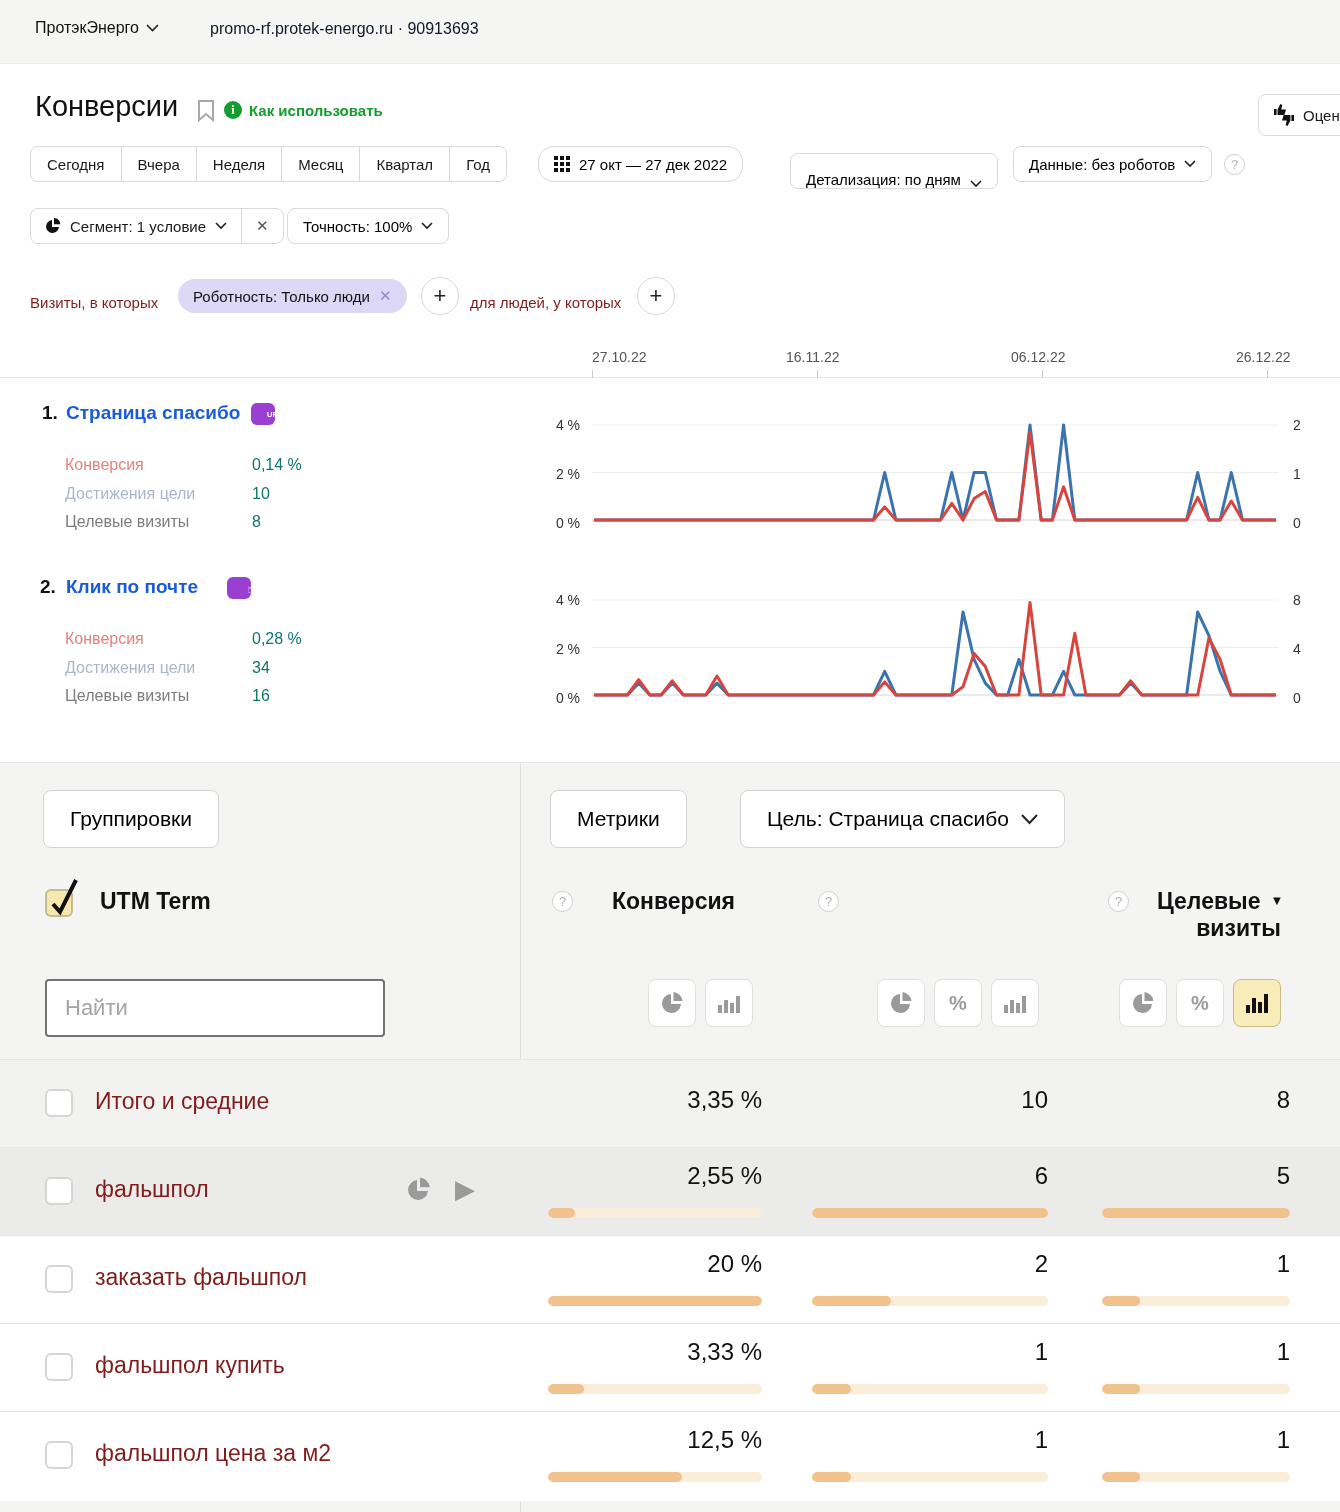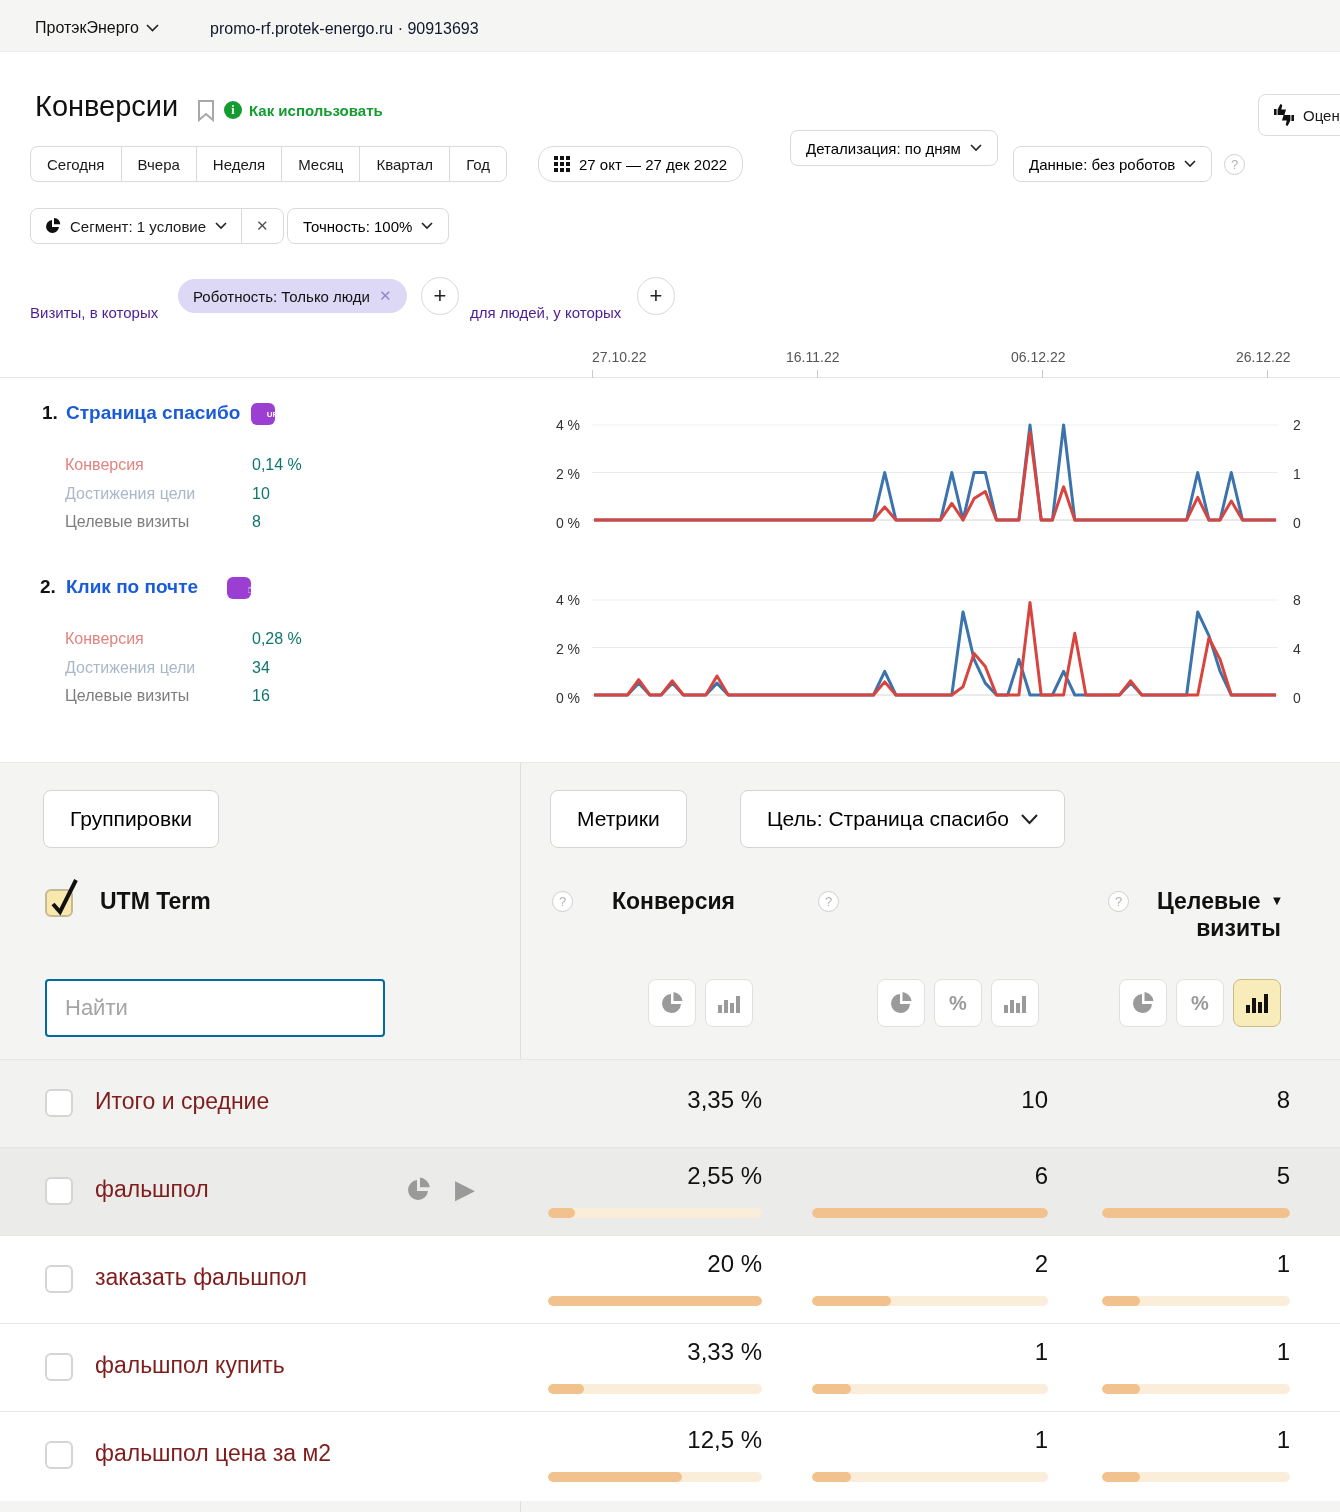--- a/index.html
+++ b/index.html
@@ -1,49 +1,49 @@
 <!DOCTYPE html>
 <html><head>
 <meta charset="utf-8">
 <style>
   * { margin:0; padding:0; box-sizing:border-box; }
   body { font-family:"Liberation Sans", sans-serif; background:#fff; }
   .page { position:relative; width:1340px; height:1512px; overflow:hidden; background:#fff; color:#1a1a1a; }
 
   
-  .topbar { position:absolute; left:0; top:0; width:1340px; height:52px; background:#f5f5f4; border-bottom:1px solid #ececec; }
+  .topbar { position:absolute; left:0; top:0; width:1340px; height:64px; background:#f5f5f4; border-bottom:1px solid #ececec; }
   .counter { position:absolute; left:35px; top:19px; font-size:16px; color:#111; display:flex; align-items:center; gap:7px; cursor:pointer; }
   .siteinfo { position:absolute; left:210px; top:20px; font-size:16px; color:#0f172a; }
 
   
   .pagetitle { position:absolute; left:35px; top:90px; font-size:29px; color:#111; }
   .bookmark { position:absolute; left:197px; top:99px; }
   .howto { position:absolute; left:224px; top:101px; display:flex; align-items:center; gap:7px; font-size:15px; font-weight:bold; color:#149c31; cursor:pointer; }
   .infodot { width:18px; height:18px; border-radius:50%; background:#149c31; color:#fff; font-size:12px; font-weight:bold; display:flex; align-items:center; justify-content:center; font-family:"Liberation Serif", serif; }
   .ratebtn { position:absolute; left:1258px; top:94px; height:42px; background:#fff; border:1px solid #dcdcdc; border-radius:8px; display:flex; align-items:center; gap:8px; padding:0 14px; font-size:15px; white-space:nowrap; }
 
   
   .btn { background:#fff; border:1px solid #d9d9d9; border-radius:8px; height:36px; display:inline-flex; align-items:center; gap:9px; padding:0 15px; font-size:15px; color:#000; cursor:pointer; white-space:nowrap; }
   .pgroup { position:absolute; left:30px; top:146px; display:flex; border:1px solid #d9d9d9; border-radius:8px; overflow:hidden; height:36px; background:#fff; }
   .pgroup > div { padding:0 16px; display:flex; align-items:center; font-size:15px; border-left:1px solid #d9d9d9; cursor:pointer; }
   .pgroup > div:first-child { border-left:none; }
   .daterange { position:absolute; left:538px; top:146px;border-radius:15px; }
-  .detailbtn { position:absolute; left:790px; top:130px; }
+  .detailbtn { position:absolute; left:790px; top:153px;align-items:flex-end; }
   .databtn  { position:absolute; left:1013px; top:146px; }
   .qmark { width:21px; height:21px; border-radius:50%; border:1px solid #cfcfcf; color:#b3b3b3; font-size:13px; display:inline-flex; align-items:center; justify-content:center; background:#fff; }
   .q-top { position:absolute; left:1224px; top:154px; }
 
   .seggroup { position:absolute; left:30px; top:208px; display:flex; height:36px; border:1px solid #d9d9d9; border-radius:8px; overflow:hidden; background:#fff; }
   .seggroup > div { display:flex; align-items:center; gap:9px; padding:0 14px; font-size:15px; cursor:pointer; }
   .seggroup > div + div { border-left:1px solid #d9d9d9; color:#555; }
   .accbtn { position:absolute; left:287px; top:208px; }
 
   
   .chiprow { position:absolute; left:0; top:276px; width:1340px; height:44px; }
-  .graylbl { color:#4c1d95; font-size:15px; position:absolute; top:28px; }
+  .graylbl { color:#7f1d1d; font-size:15px; position:absolute; top:18px; }
   .chip { position:absolute; left:178px; top:3px; height:34px; background:#dcd8f6; border-radius:17px; display:flex; align-items:center; gap:9px; padding:0 15px; font-size:15px; color:#111; }
   .chip .x { color:#8e89c9; font-size:15px; cursor:pointer; }
   .plusbtn { position:absolute; top:1px; width:38px; height:38px; border-radius:50%; border:1px solid #d9d9d9; background:#fff; font-size:22px; color:#222; display:flex; align-items:center; justify-content:center; cursor:pointer; }
 
   
   .axisline { position:absolute; left:0; top:377px; width:1340px; height:1px; background:#e6e6e6; }
   .xtick { position:absolute; top:370px; width:1px; height:8px; background:#c9c9c9; }
   .xlab { position:absolute; top:349px; font-size:14px; color:#555; }
 
   
@@ -58,21 +58,21 @@
   .ylab-r { position:absolute; left:1293px; font-size:14px; color:#333; }
 
   
   .bottom { position:absolute; left:0; top:762px; width:1340px; height:750px; background:#f4f4f2; border-top:1px solid #e8e8e8; }
   .vdiv { position:absolute; left:520px; top:0; width:1px; height:750px; background:#dfdfdd; }
   .btn-lg { background:#fff; border:1px solid #d4d4d4; border-radius:8px; height:58px; display:inline-flex; align-items:center; gap:12px; padding:0 26px; font-size:21px; color:#000; cursor:pointer; position:absolute; white-space:nowrap; }
 
   .cbx { position:absolute; width:28px; height:28px; border:2px solid #d5d5d3; border-radius:6px; background:#fff; cursor:pointer; }
   .cbx-on { background:#f8e8ad; border-color:#c4bb93; overflow:visible; }
   .dimtitle { position:absolute; left:100px; top:125px; font-size:23px; font-weight:bold; color:#111; }
-  .search { position:absolute; left:45px; top:216px; width:340px; height:58px; border:2px solid #0369a1; border-radius:4px; font-size:22px; padding:1px 18px; color:#404040; background:#fff; font-family:"Liberation Sans", sans-serif; }
+  .search { position:absolute; left:45px; top:216px; width:340px; height:58px; border:2px solid #737373; border-radius:4px; font-size:22px; padding:1px 18px; color:#404040; background:#fff; font-family:"Liberation Sans", sans-serif; }
   .search::placeholder { color:#a4a4a4; }
 
   .colhead { position:absolute; top:125px; font-size:23px; font-weight:bold; color:#111; text-align:right; }
   .colq { position:absolute; top:128px; }
   .sortarrow { font-size:13px; color:#111; position:relative; top:-4px; margin-left:10px; }
   .togglerow { position:absolute; top:216px; display:flex; gap:9px; }
   .tgl { width:48px; height:48px; border:1px solid #e0e0de; border-radius:8px; background:#fff; display:flex; align-items:center; justify-content:center; cursor:pointer; color:#9a9a9a; font-size:20px; font-weight:bold; }
   .tgl-on { background:#f8ecbb; border-color:#c9bc85; color:#111; }
 
   .trow { position:absolute; left:0; width:1340px; height:88px; border-top:1px solid #e6e6e4; }

